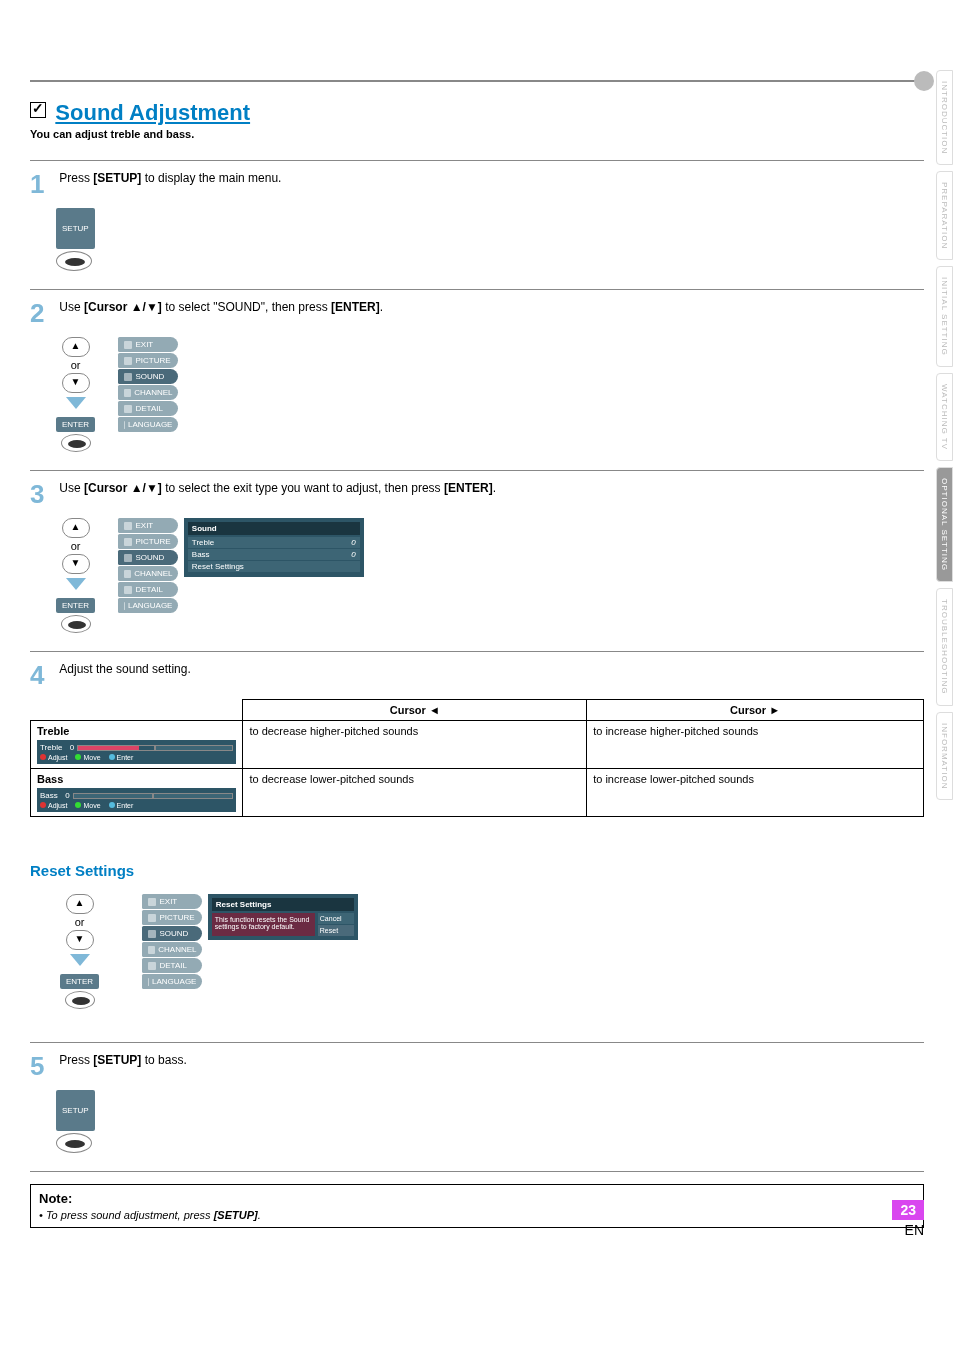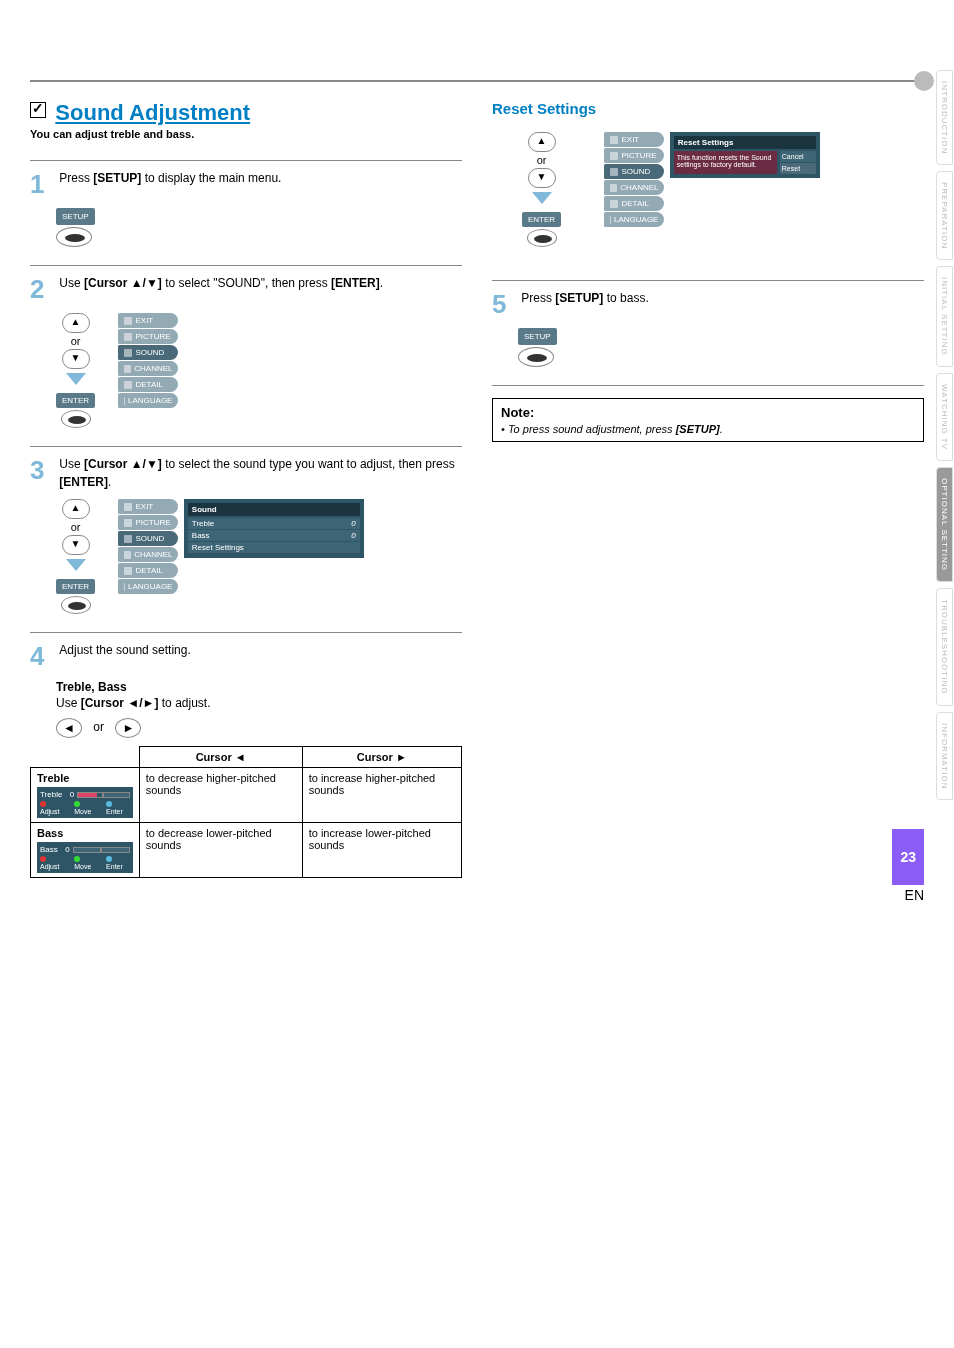--- a/index.html
+++ b/index.html
@@ -1,38 +1,38 @@
 <!DOCTYPE html>
 <html><head>
   <meta charset="utf-8">
   <style>
     * { margin: 0; padding: 0; box-sizing: border-box; }
     body { font-family: "Helvetica Neue", Arial, sans-serif; font-size: 12px; color: #000; background: #fff; width: 954px; margin: 0 auto; padding: 40px 30px 30px 30px; position: relative; }
     
     .top-rule { height: 2px; background: #888; margin: 40px 0 18px 0; position: relative; }
     .top-rule::after { content: ""; position: absolute; right: -10px; top: -9px; width: 20px; height: 20px; border-radius: 50%; background: #bbb; }
     
-    .columns { display: flex; gap: 30px; }
+    .columns { display: flex; gap: 30px; flex-direction: column; }
     .col { flex: 1; }
     
     .section-title { font-size: 22px; font-weight: bold; color: #007fc4; text-decoration: underline; margin-bottom: 2px; display: inline-block; }
     .check-icon { display: inline-block; width: 16px; height: 16px; border: 1.5px solid #000; margin-right: 6px; vertical-align: 2px; position: relative; }
     .check-icon::after { content: "✓"; position: absolute; left: 1px; top: -3px; font-size: 14px; font-weight: bold; }
     .desc { font-size: 11px; font-weight: bold; margin-bottom: 20px; }
     
     .step { margin-bottom: 15px; }
     .step-hr { border: none; border-top: 1px solid #888; margin: 8px 0; }
     .step-num { font-size: 26px; font-weight: bold; color: #7fb8d8; display: inline-block; width: 26px; vertical-align: top; }
     .step-text { display: inline-block; width: calc(100% - 30px); vertical-align: top; line-height: 1.5; }
     .step-content { margin-left: 26px; margin-top: 8px; }
     
     .bold { font-weight: bold; }
     .italic { font-style: italic; }
     
-    .remote-btn { display: inline-block; background: #5a7a8a; color: #fff; font-size: 8px; padding: 4px 6px; border-radius: 2px; margin-bottom: 2px; }
+    .remote-btn { display: inline-block; background: #5a7a8a; color: #fff; font-size: 8px; padding: 16px 6px; border-radius: 2px; margin-bottom: 2px; }
     .remote-oval { display: inline-block; width: 36px; height: 20px; border: 1.5px solid #888; border-radius: 50%; position: relative; background: #fff; }
     .remote-oval::after { content: ""; position: absolute; left: 8px; top: 6px; width: 20px; height: 8px; border-radius: 50%; background: #333; }
     
     .arrow-pad { display: inline-block; width: 28px; height: 20px; border: 1.5px solid #888; border-radius: 10px; text-align: center; line-height: 16px; font-size: 10px; background: #fff; }
     .arrow-down-tri { display: inline-block; width: 0; height: 0; border-left: 10px solid transparent; border-right: 10px solid transparent; border-top: 12px solid #7fb8d8; margin: 4px 0; }
     .enter-btn { display: inline-block; background: #5a7a8a; color: #fff; font-size: 8px; padding: 3px 6px; border-radius: 2px; }
     .enter-oval { display: inline-block; width: 30px; height: 18px; border: 1.5px solid #888; border-radius: 50%; position: relative; background: #fff; }
     .enter-oval::after { content: ""; position: absolute; left: 6px; top: 5px; width: 18px; height: 8px; border-radius: 50%; background: #333; }
     
     .nav-stack { display: inline-block; text-align: center; vertical-align: top; }
@@ -66,21 +66,21 @@
     
     .note-box { border: 1px solid #000; padding: 6px 8px; margin-top: 12px; }
     .note-title { font-weight: bold; font-size: 13px; }
     .note-item { font-style: italic; font-size: 11px; margin-top: 3px; }
     
     .side-tabs { position: absolute; right: -2px; top: 70px; width: 20px; }
     .tab { writing-mode: vertical-rl; font-size: 8px; color: #bbb; border: 1px solid #ddd; border-radius: 4px 0 0 4px; padding: 10px 3px; margin-bottom: 6px; text-align: center; letter-spacing: 1px; background: #fff; }
     .tab.active { background: #999; color: #fff; }
     
     .page-num { position: absolute; bottom: 20px; right: 30px; text-align: right; }
-    .page-num .num { background: #8b5cf6; color: #fff; font-weight: bold; padding: 20px 8px; font-size: 14px; }
+    .page-num .num { background: #d946ef; color: #fff; font-weight: bold; padding: 2px 8px; font-size: 14px; }
     .page-num .en { font-size: 14px; margin-top: 2px; }
     
     .circle-arrow { display: inline-block; width: 26px; height: 20px; border: 1.5px solid #888; border-radius: 50%; position: relative; text-align: center; line-height: 18px; vertical-align: middle; }
   </style>
 </head>
 <body>
 
 <div class="top-rule"></div>
 
 <div class="columns">
@@ -145,21 +145,21 @@
               <span>LANGUAGE</span>
             </div>
         </div>
       </div>
     </div>
 
     <hr class="step-hr">
     <div class="step">
       <span class="step-num">3</span>
       <span class="step-text">
-        <span>Use </span><span class="bold">[Cursor ▲/▼]</span><span> to select the sound type you want to adjust, then press </span><span class="bold">[ENTER]</span><span>.</span>
+        <span>Use </span><span class="bold">[Cursor ▲/▼]</span><span> to select the exit type you want to adjust, then press </span><span class="bold">[ENTER]</span><span>.</span>
       </span>
       <div class="step-content">
         <div class="nav-stack">
           <span class="arrow-pad">▲</span>
           <div class="or-text">or</div>
           <span class="arrow-pad">▼</span>
           <div><span class="arrow-down-tri"></span></div>
           <div class="enter-btn">ENTER</div>
           <div style="margin-top:2px"><span class="enter-oval"></span></div>
         </div>
@@ -203,31 +203,20 @@
               <span>Reset Settings</span>
             </div>
         </div>
       </div>
     </div>
 
     <hr class="step-hr">
     <div class="step">
       <span class="step-num">4</span>
       <span class="step-text">Adjust the sound setting.</span>
-      <div class="step-content">
-        <div class="subtitle">Treble, Bass</div>
-        <div>
-          <span>Use </span><span class="bold">[Cursor ◄/►]</span><span> to adjust.</span>
-        </div>
-        <div style="margin-top:8px">
-          <span class="circle-arrow">◄</span>
-          <span style="margin:0 8px">or</span>
-          <span class="circle-arrow">►</span>
-        </div>
-      </div>
 
       <table class="adjust">
         <tbody>
             <tr>
           <th style="border:none"></th>
           <th><span>Cursor ◄</span></th>
           <th><span>Cursor ►</span></th>
         </tr>
         <tr>
           <td>

